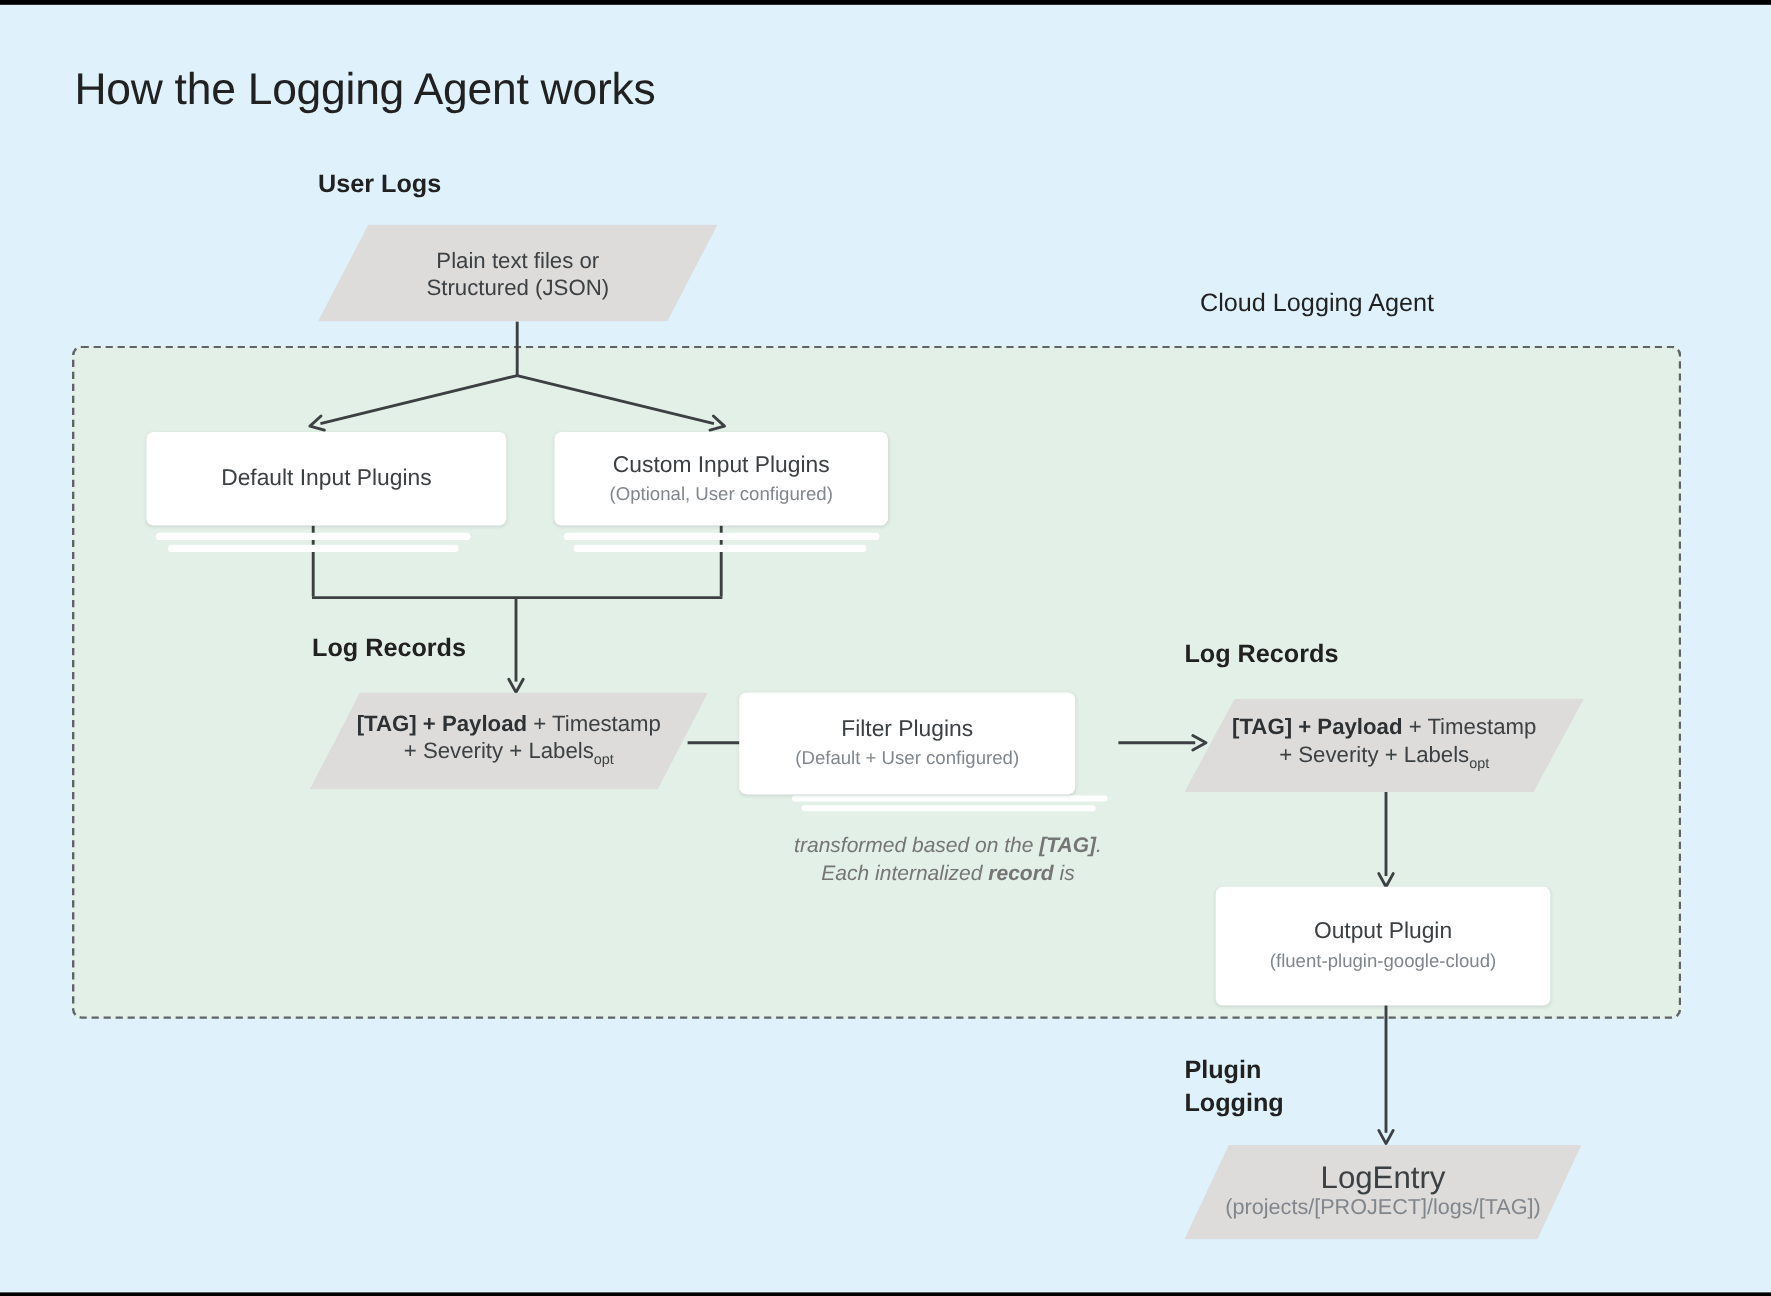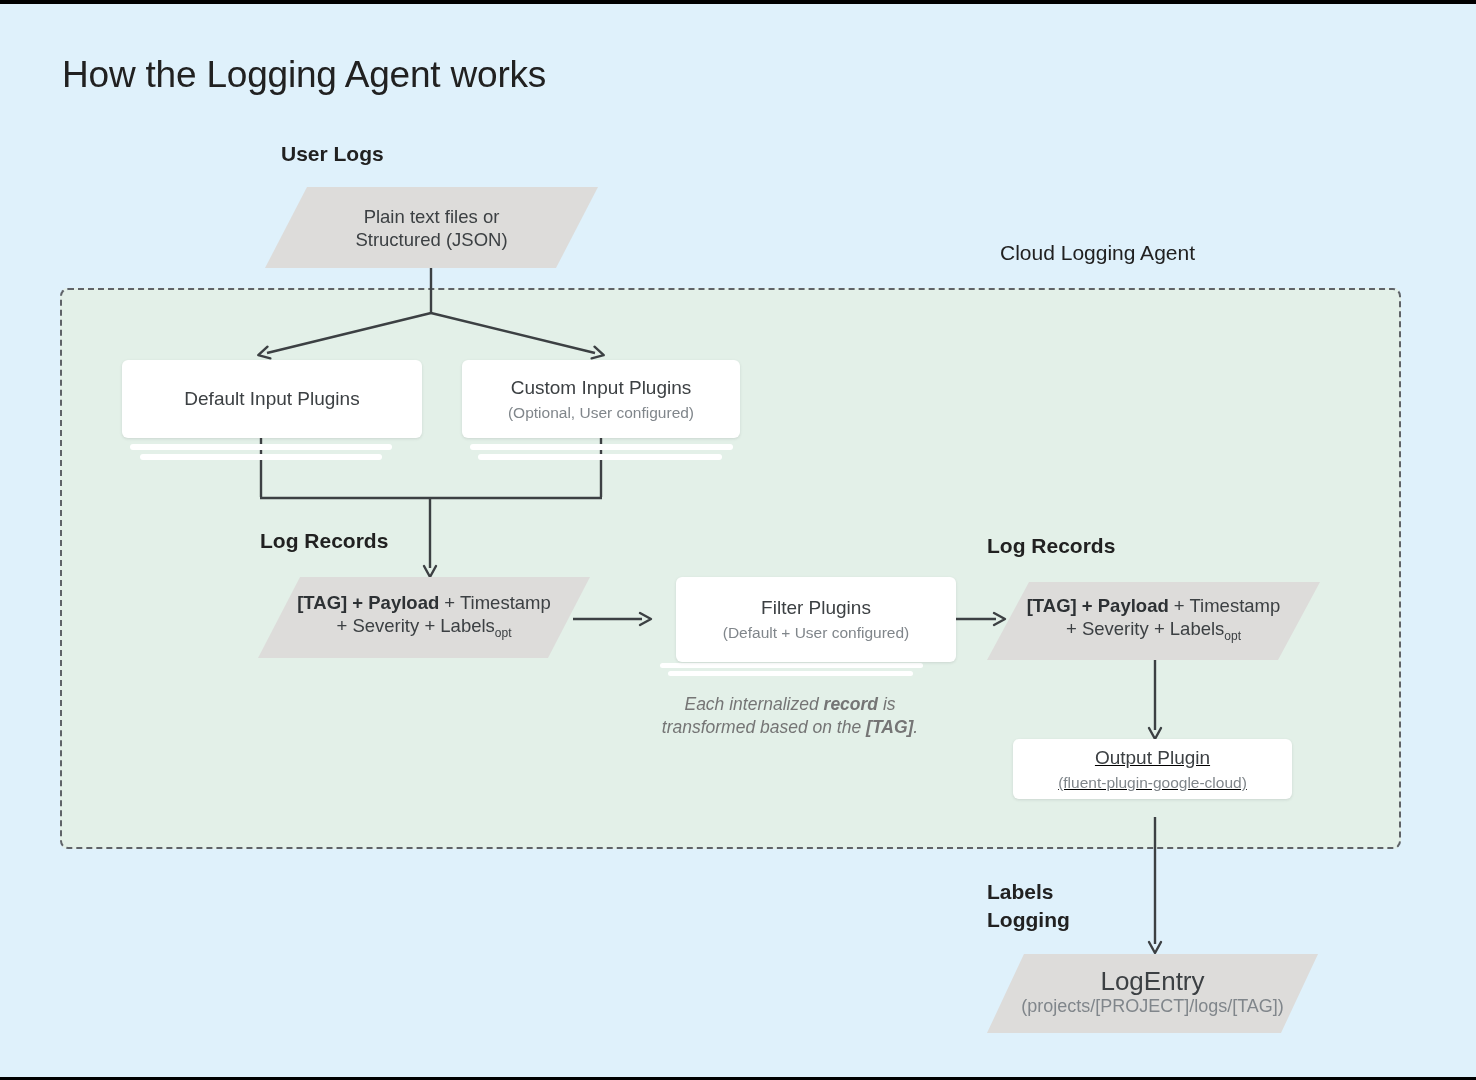--- a/index.html
+++ b/index.html
@@ -60,21 +60,21 @@
       <line x1="601" y1="438" x2="601" y2="497"></line>
       <line x1="260" y1="498" x2="602" y2="498"></line>
       <line x1="430" y1="498" x2="430" y2="568" marker-end="url(#chev)"></line>
       <line x1="573" y1="619" x2="642" y2="619" marker-end="url(#chev)"></line>
       <line x1="932" y1="619" x2="996" y2="619" marker-end="url(#chev)"></line>
       <line x1="1155" y1="660" x2="1155" y2="730" marker-end="url(#chev)"></line>
       <line x1="1155" y1="817" x2="1155" y2="944" marker-end="url(#chev)"></line>
     </g>
   </svg>
 
-  <div class="lbl" style="left:265px;top:142px;margin-left:16px;">User Logs</div>
+  <div class="lbl" style="left:265px;top:142px;">User Logs</div>
   <div class="pgram skew" style="left:265px;top:187px;width:333px;height:81px;">
     <div class="ln">Plain text files or</div>
     <div class="ln">Structured (JSON)</div>
   </div>
 
   <div class="stack-bar" style="left:130px;top:444px;width:262px;"></div>
   <div class="stack-bar" style="left:140px;top:454px;width:242px;"></div>
   <div class="card" style="left:122px;top:360px;width:300px;height:78px;">
     <div class="c-title">Default Input Plugins</div>
   </div>
@@ -87,43 +87,43 @@
   </div>
 
   <div class="lbl" style="left:260px;top:529px;">Log Records</div>
   <div class="pgram skew" style="left:258px;top:577px;width:332px;height:81px;">
     <div class="ln"><b>[TAG] + Payload</b><span> + Timestamp</span></div>
     <div class="ln"><span>+ Severity + Labels</span><sub>opt</sub></div>
   </div>
 
   <div class="stack-bar" style="left:660px;top:663px;width:263px;height:5px;"></div>
   <div class="stack-bar" style="left:668px;top:671px;width:245px;height:5px;"></div>
-  <div class="card" style="left:676px;top:577px;width:280px;height:85px;">
+  <div class="card" style="left:616px;top:577px;width:280px;height:85px;">
     <div class="c-title">Filter Plugins</div>
     <div class="c-sub">(Default + User configured)</div>
   </div>
 
   <div class="note">
+    <div><span>transformed based on the </span><b>[TAG]</b><span>.</span></div>
     <div><span>Each internalized </span><b>record</b><span> is</span></div>
-    <div><span>transformed based on the </span><b>[TAG]</b><span>.</span></div>
   </div>
 
   <div class="lbl" style="left:987px;top:534px;">Log Records</div>
   <div class="pgram skew" style="left:987px;top:582px;width:333px;height:78px;">
     <div class="ln"><b>[TAG] + Payload</b><span> + Timestamp</span></div>
     <div class="ln"><span>+ Severity + Labels</span><sub>opt</sub></div>
   </div>
 
-  <div class="card" style="left:1013px;top:739px;width:279px;height:60px;text-decoration:underline;">
+  <div class="card" style="left:1013px;top:739px;width:279px;height:99px;">
     <div class="c-title">Output Plugin</div>
     <div class="c-sub">(fluent-plugin-google-cloud)</div>
   </div>
 
   <div class="cloud-logging">
-    <div>Labels</div>
+    <div>Plugin</div>
     <div>Logging</div>
   </div>
   <div class="pgram" style="left:987px;top:954px;width:331px;height:79px;clip-path:polygon(37px 0,100% 0,calc(100% - 37px) 100%,0 100%);">
     <div class="log-entry-title">LogEntry</div>
     <div class="log-entry-sub">(projects/[PROJECT]/logs/[TAG])</div>
   </div>
 
 </div>
 
 </body></html>

